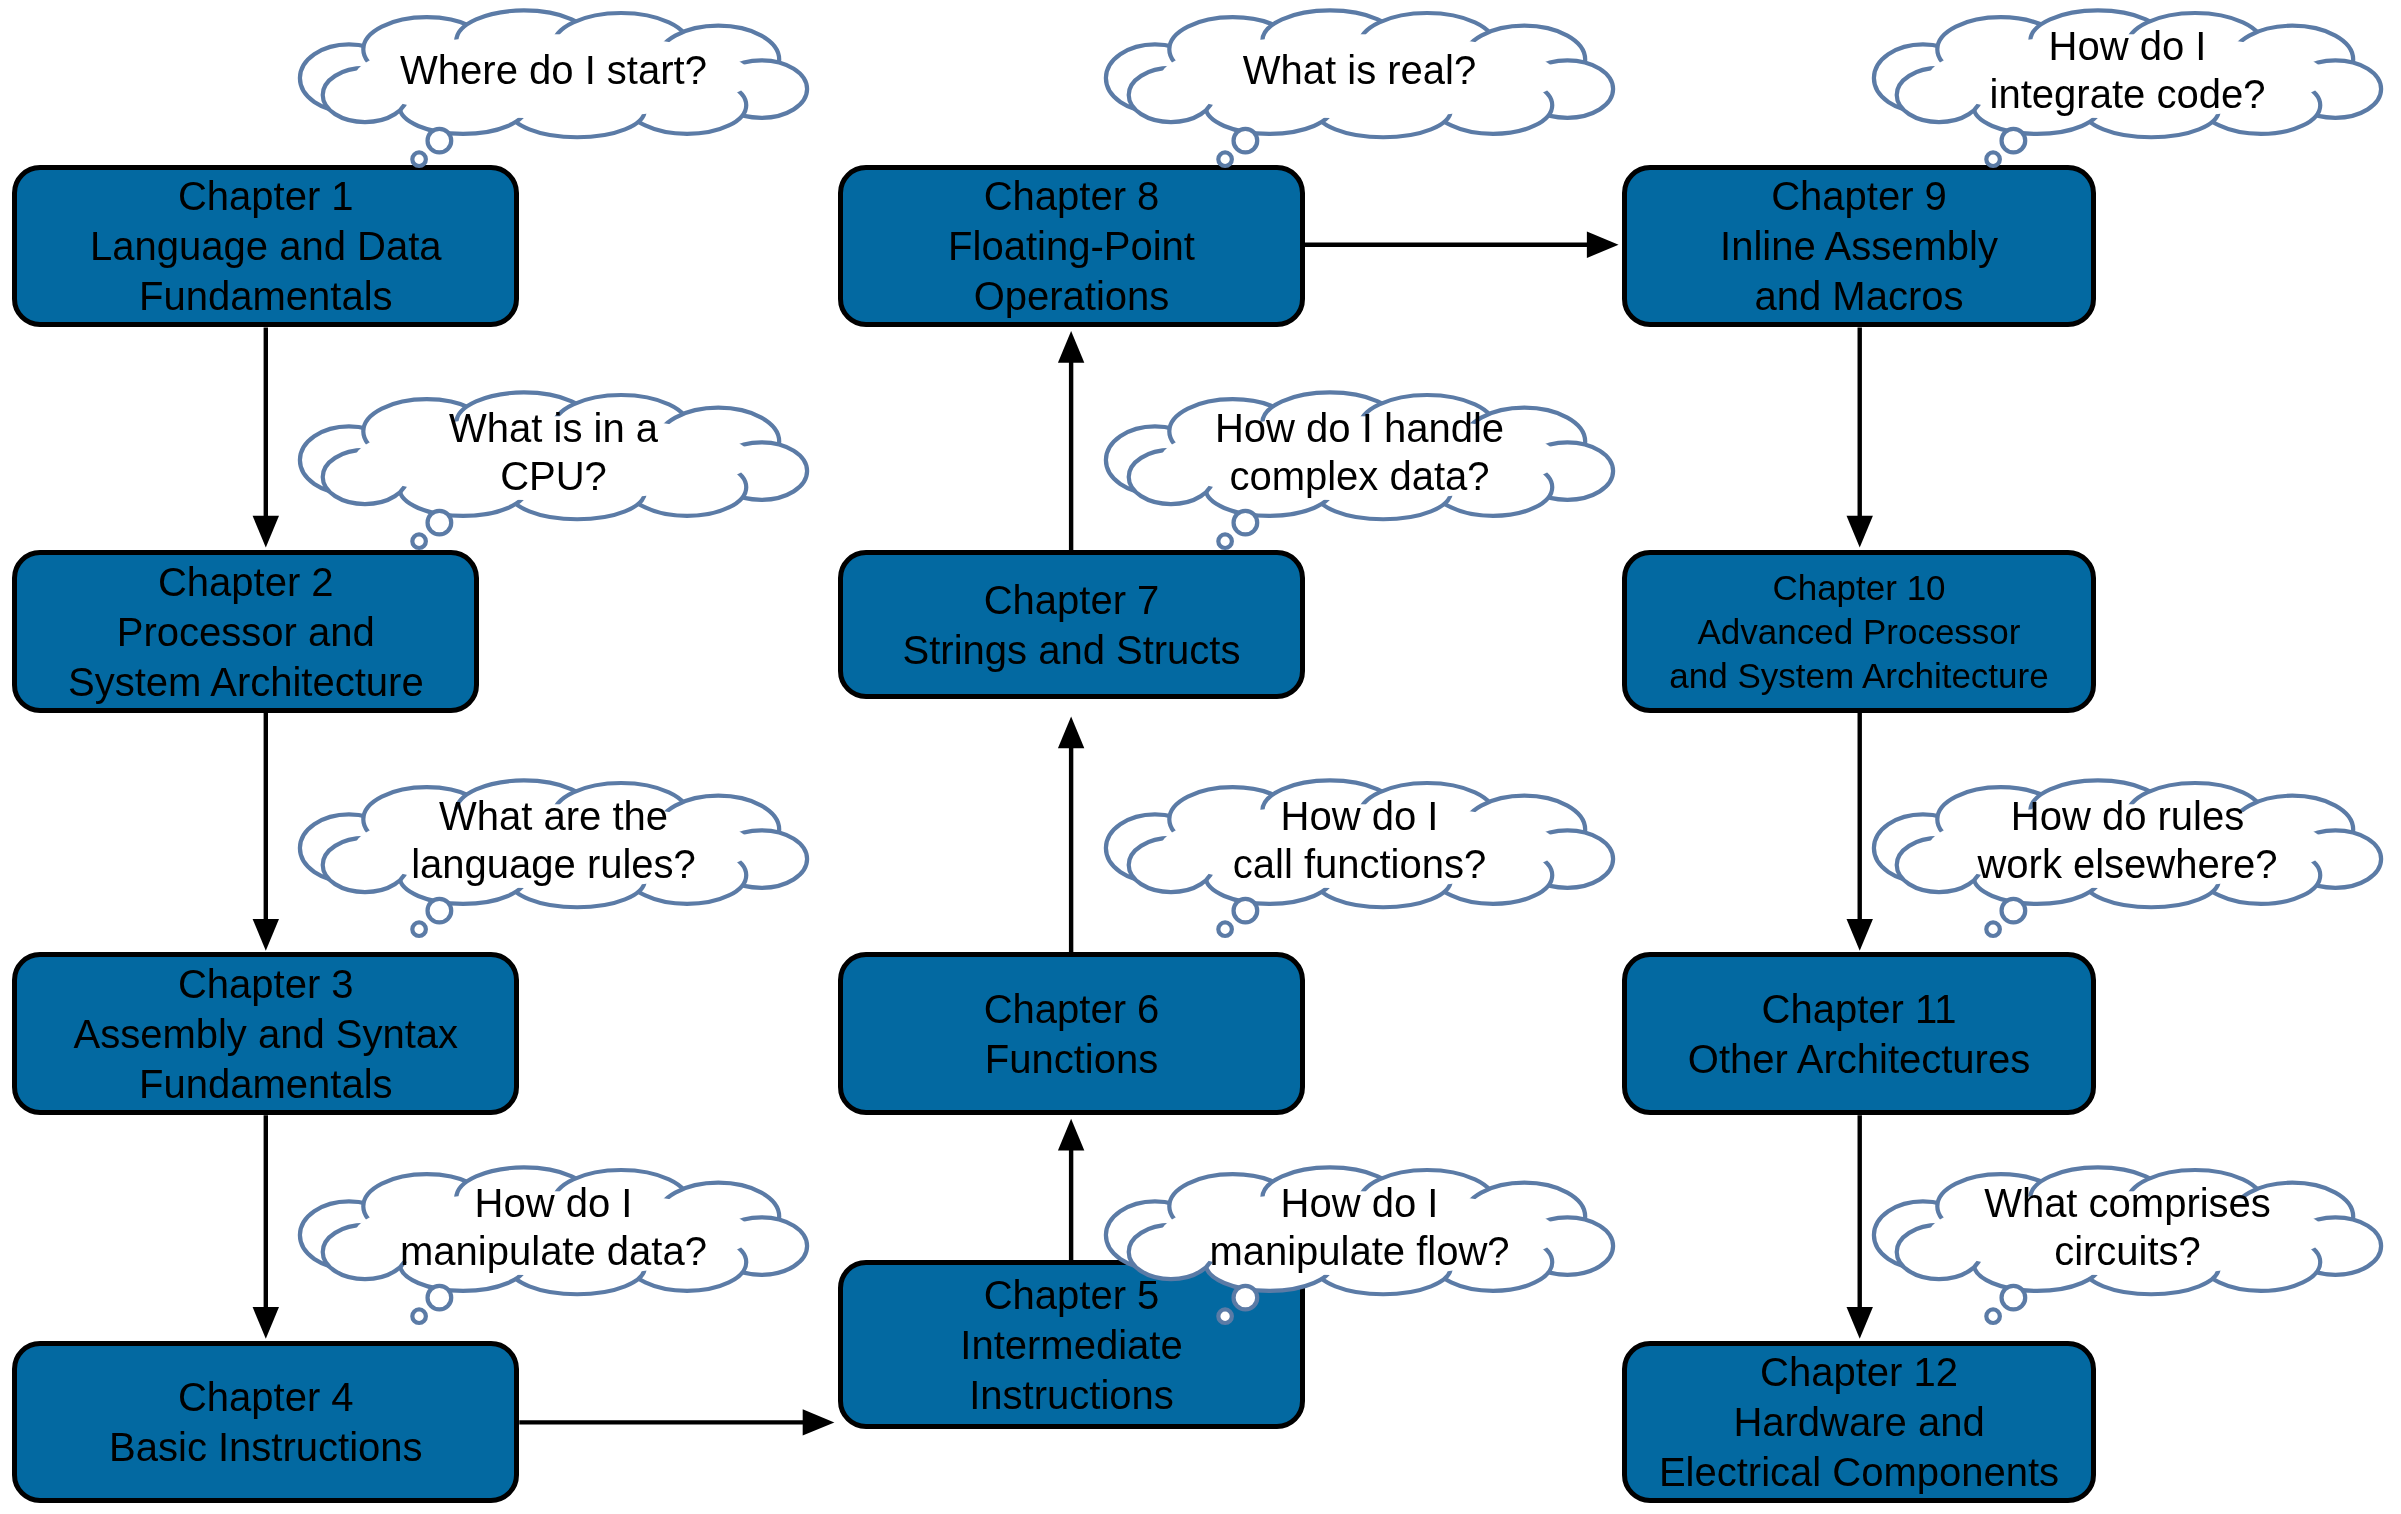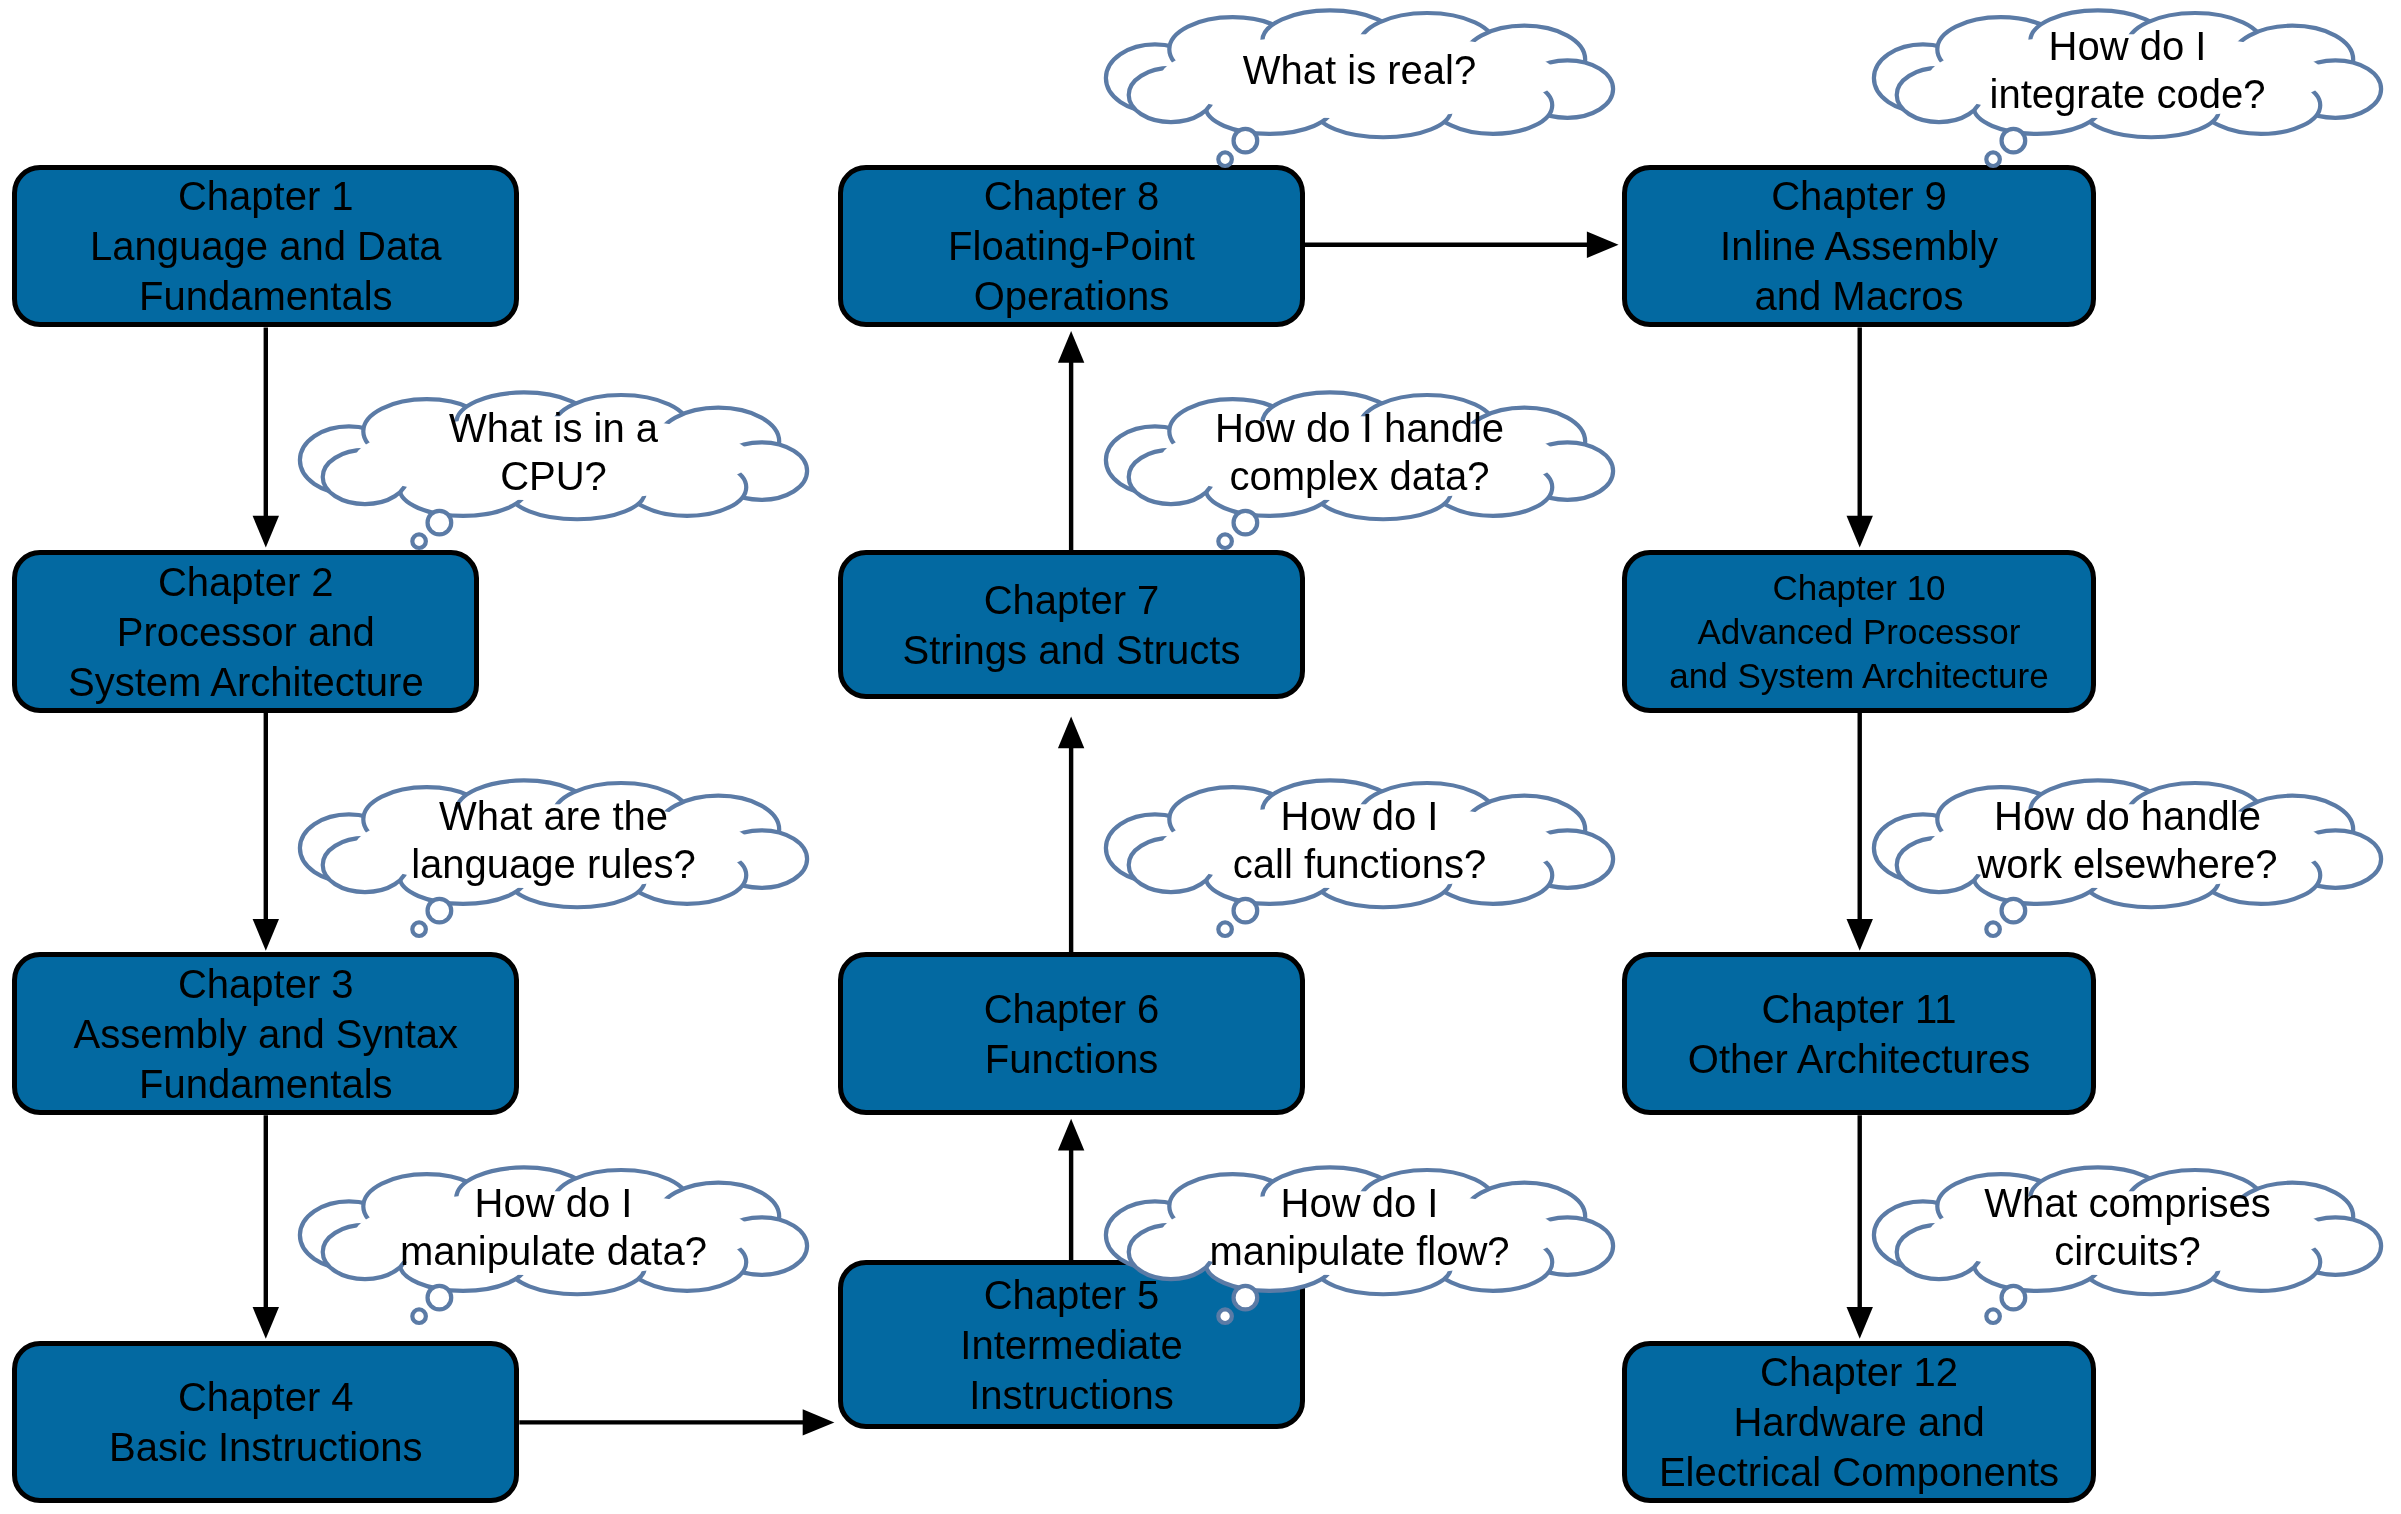--- a/index.html
+++ b/index.html
@@ -75,20 +75,28 @@
 
       <line x1="2113" y1="372" x2="2113" y2="588"></line>
       <polygon points="2113,622 2098,586 2128,586" stroke="none"></polygon>
       <line x1="2113" y1="810" x2="2113" y2="1046"></line>
       <polygon points="2113,1080 2098,1044 2128,1044" stroke="none"></polygon>
       <line x1="2113" y1="1267" x2="2113" y2="1487"></line>
       <polygon points="2113,1521 2098,1485 2128,1485" stroke="none"></polygon>
     </g>
   </svg>
 
+  <div class="cloud" style="left:283px; top:7px">
+    <svg class="shape" width="541" height="165" viewBox="0 0 640 195">
+        <use href="#cloudShape"></use>
+      </svg>
+    <div class="ctext">
+      <div>Where do I start?</div>
+    </div>
+  </div>
   <div class="box" style="left:12.3px; top:165px; width:507px; height:162px">
     <div>Chapter 1</div>
     <div>Language and Data</div>
     <div>Fundamentals</div>
   </div>
 
   <div class="cloud" style="left:283px; top:389px">
     <svg class="shape" width="541" height="165" viewBox="0 0 640 195">
         <use href="#cloudShape"></use>
       </svg>
@@ -208,21 +216,21 @@
     <div>Chapter 10</div>
     <div>Advanced Processor</div>
     <div>and System Architecture</div>
   </div>
 
   <div class="cloud" style="left:1857px; top:777px">
     <svg class="shape" width="541" height="165" viewBox="0 0 640 195">
         <use href="#cloudShape"></use>
       </svg>
     <div class="ctext">
-      <div>How do handle</div>
+      <div>How do rules</div>
       <div>work elsewhere?</div>
     </div>
   </div>
   <div class="box" style="left:1622px; top:952px; width:474px; height:163px">
     <div>Chapter 11</div>
     <div>Other Architectures</div>
   </div>
 
   <div class="cloud" style="left:1857px; top:1164px">
     <svg class="shape" width="541" height="165" viewBox="0 0 640 195">

